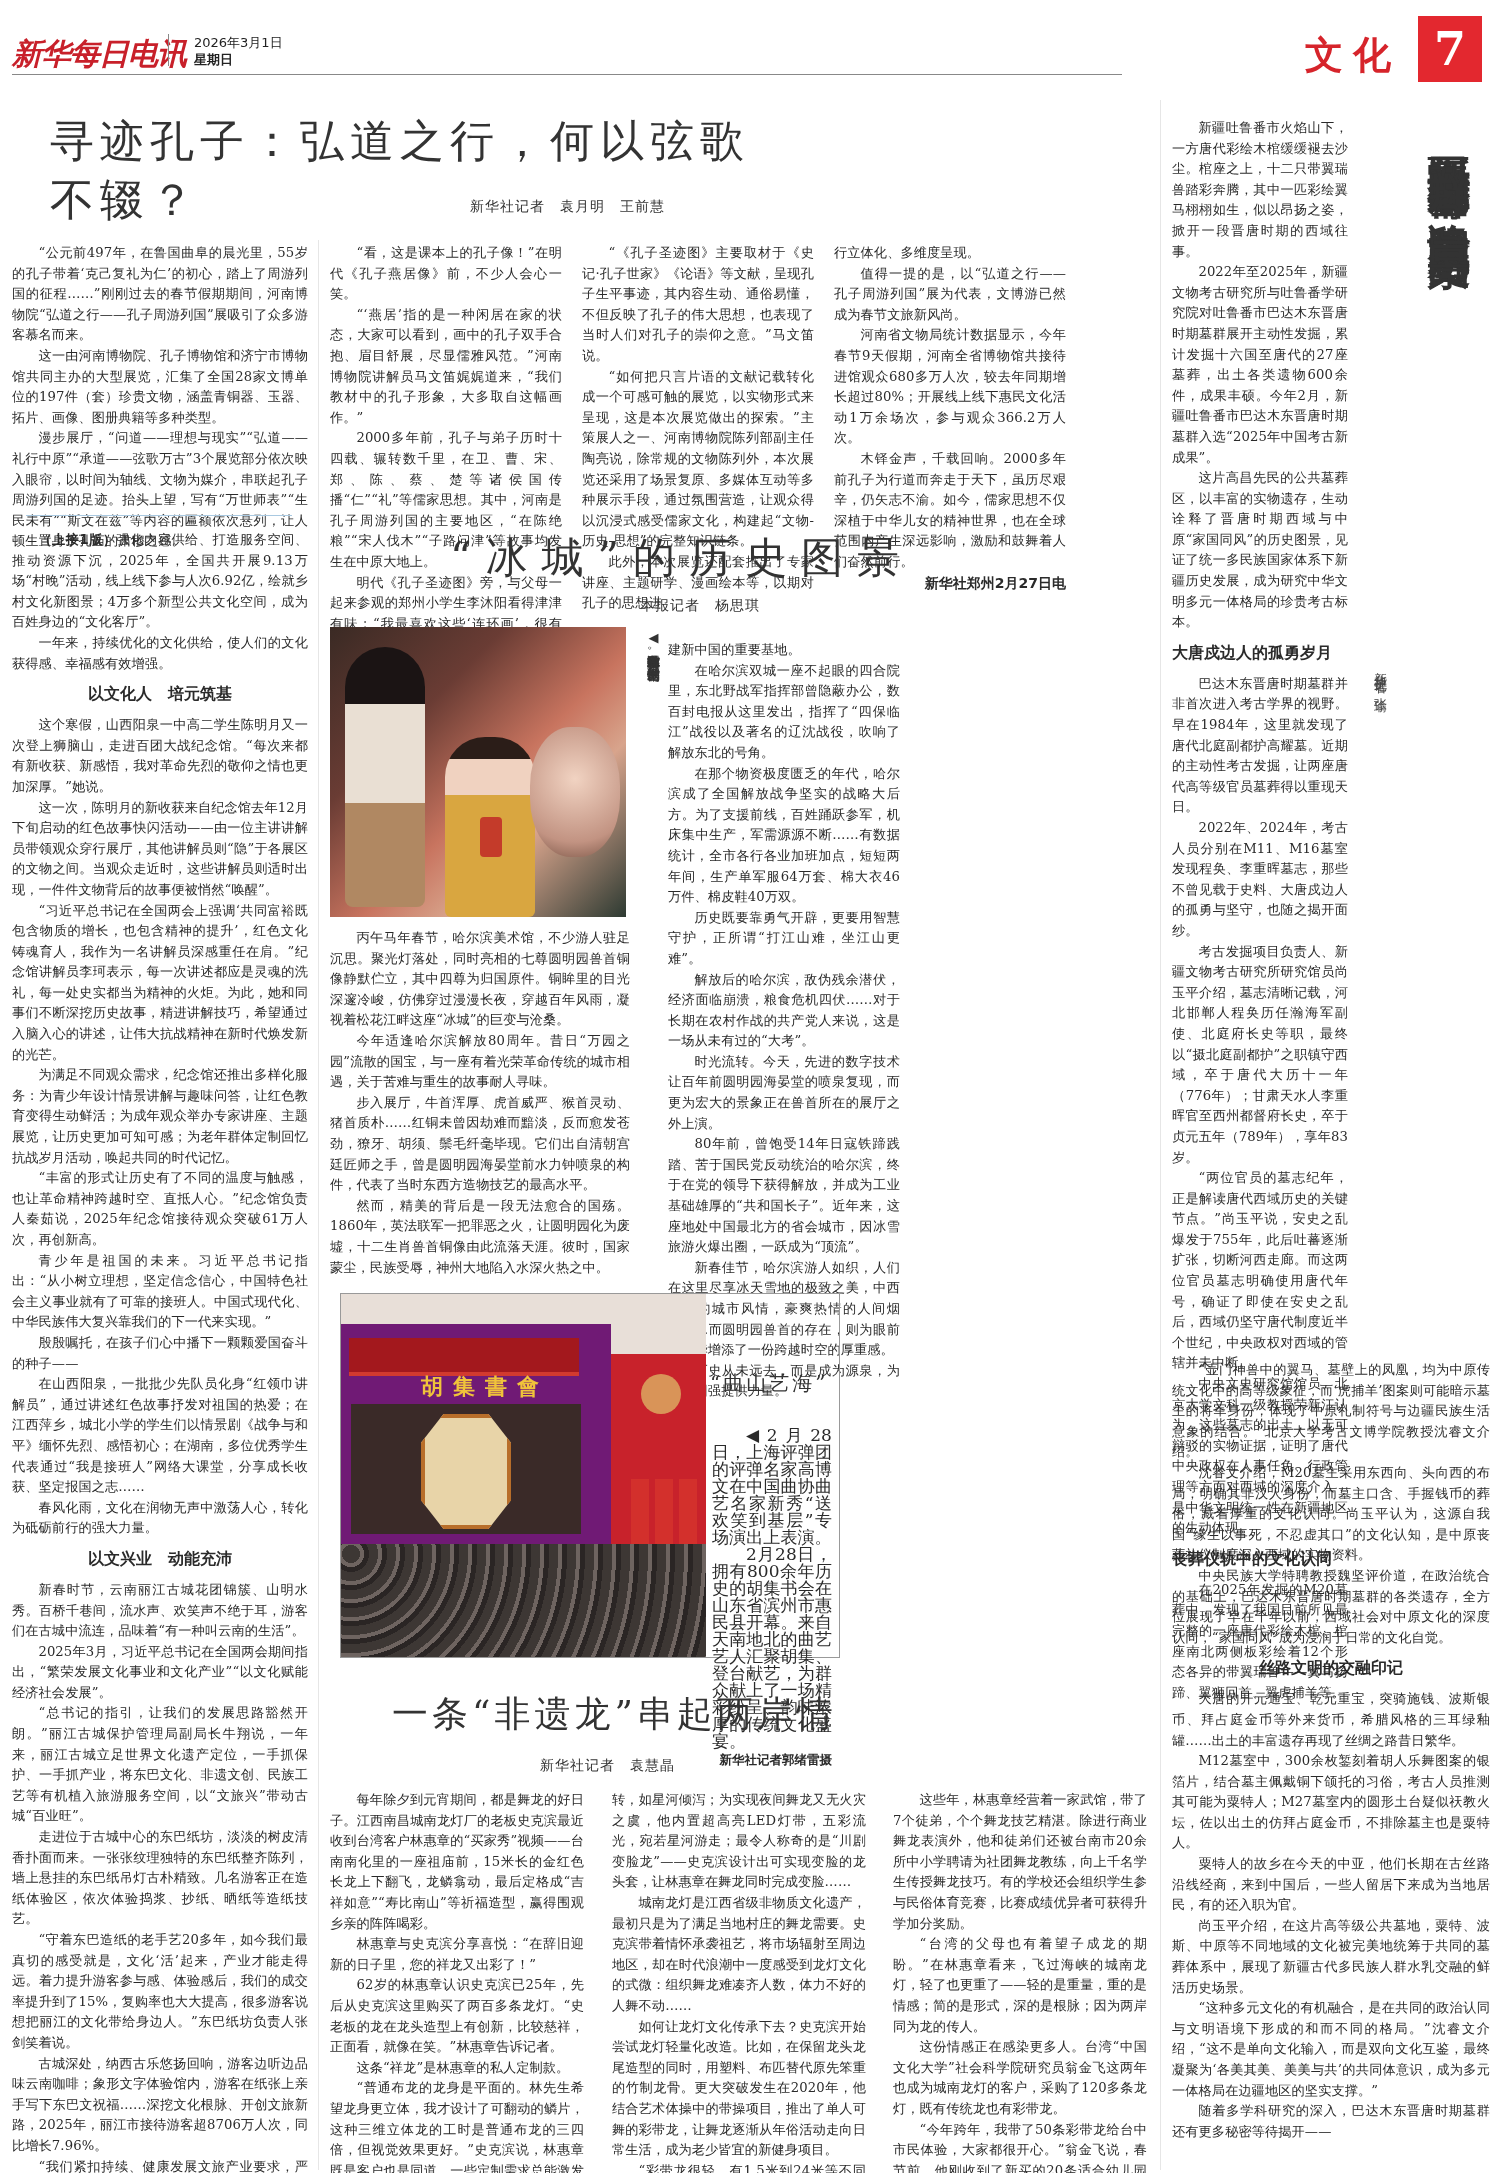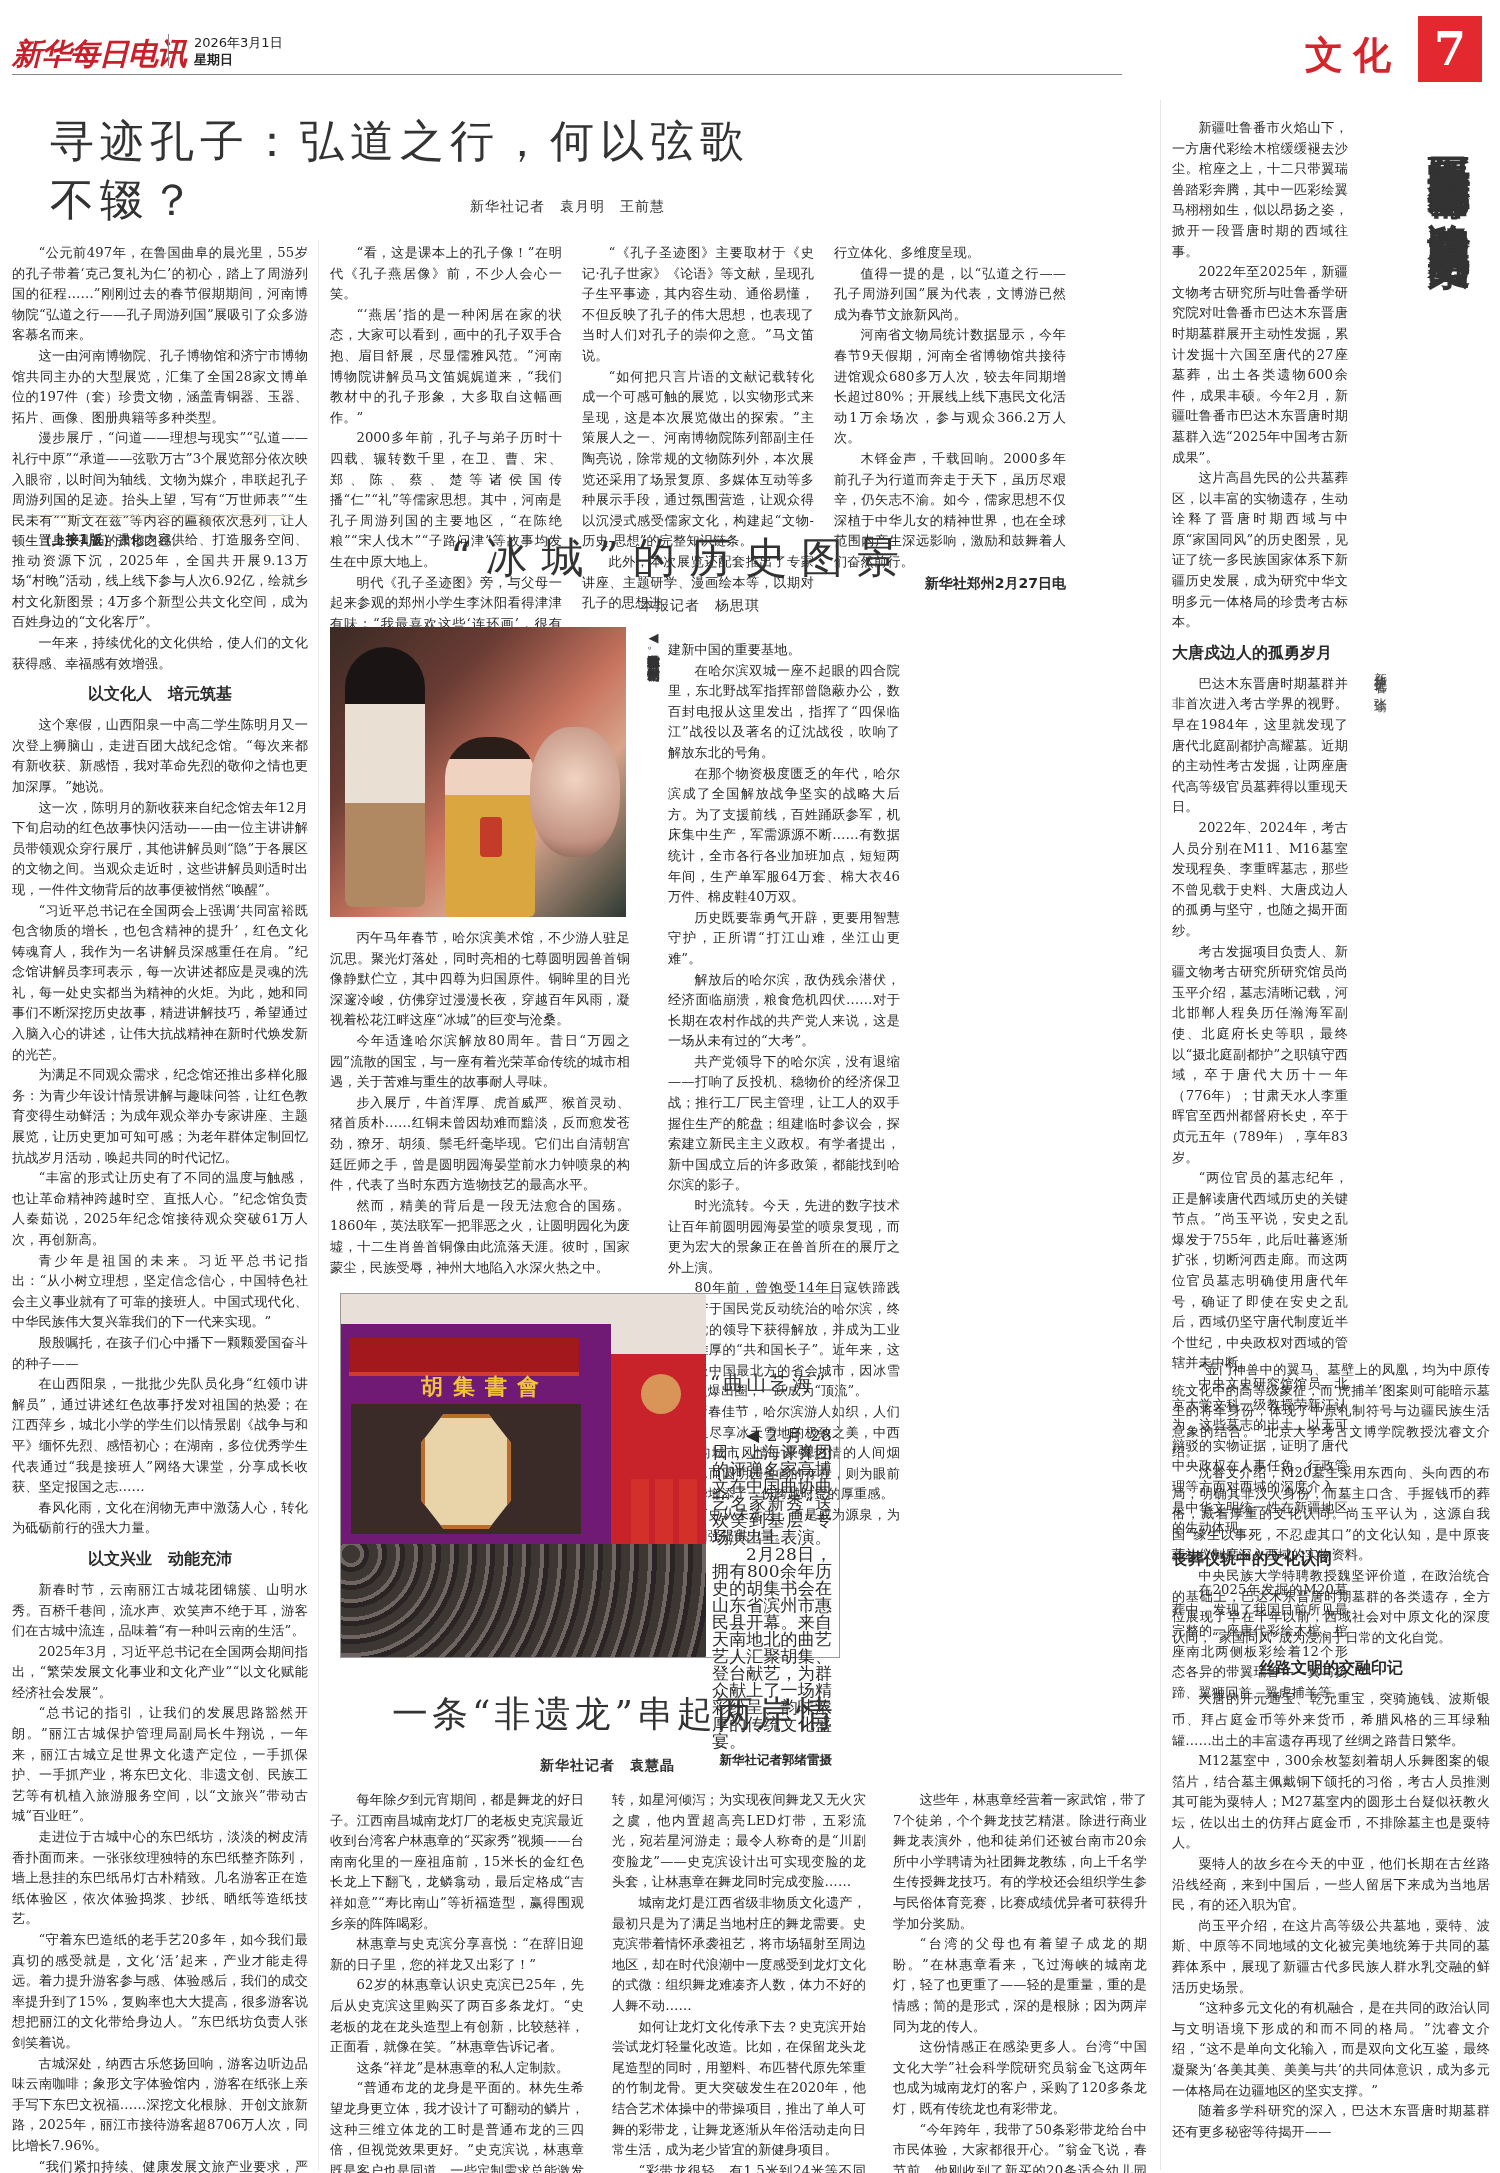--- a/index.html
+++ b/index.html
@@ -38,21 +38,21 @@
   .photo2 .screen{position:absolute;left:10px;top:80px;width:230px;height:130px;background:#3a2a28;}
   .photo2 .window{position:absolute;left:80px;top:90px;width:90px;height:115px;background:#e8d4a8;border:4px solid #b86e2a;transform:rotate(0deg);clip-path:polygon(25% 0,75% 0,100% 25%,100% 75%,75% 100%,25% 100%,0 75%,0 25%);}
   .photo2 .side{position:absolute;left:270px;top:60px;width:95px;height:200px;background:#c8222b;}
   .photo2 .fan{position:absolute;left:300px;top:80px;width:40px;height:40px;border-radius:50%;background:#d99458;}
   .photo2 .crowd{position:absolute;left:0;top:250px;width:365px;height:113px;background:repeating-radial-gradient(circle at 10px 10px,#3d3734 0 9px,#6e6460 9px 13px,#2a2524 13px 18px);}
   .photo2 .chairs{position:absolute;left:290px;top:185px;width:70px;height:70px;background:repeating-linear-gradient(90deg,#d3302c 0 18px,transparent 18px 24px);}
   .photo2-title{position:absolute;left:710px;top:1370px;font-size:20px;letter-spacing:3px;color:#333;}
   .photo2-cap{position:absolute;left:712px;top:1427px;width:120px;}
   .photo2-cap p{font-size:17px;line-height:17px;}
   .headline3{position:absolute;left:392px;top:1690px;font-family:"DejaVu Serif",serif;font-size:36px;letter-spacing:4px;color:#333;}
-  .byline3{position:absolute;left:540px;top:1757px;font-weight:bold;}
+  .byline3{position:absolute;left:540px;top:1757px;}
   .vhead{position:absolute;left:1418px;top:120px;width:64px;writing-mode:vertical-rl;font-family:"DejaVu Serif",serif;font-weight:bold;font-size:43px;line-height:64px;letter-spacing:2px;color:#333;}
   .vbyline{position:absolute;left:1371px;top:662px;writing-mode:vertical-rl;font-size:13px;letter-spacing:2px;color:#444;}
   .col-sep{position:absolute;width:1px;background:#e6e6e6;}
 </style>
 </head>
 <body>
 
 <div class="masthead-logo">新华每日电讯</div>
 <div class="masthead-sep"></div>
 <div class="masthead-date">
@@ -126,21 +126,20 @@
   <div class="head"></div>
 </div>
 <div class="caption1">◀市民和游客在哈尔滨美术馆参观兽首。（保利艺术博物馆供图）</div>
 
 <div class="col" style="left:668px;top:640px;width:232px;">
   <p class="noind">建新中国的重要基地。</p>
   <p>在哈尔滨双城一座不起眼的四合院里，东北野战军指挥部曾隐蔽办公，数百封电报从这里发出，指挥了“四保临江”战役以及著名的辽沈战役，吹响了解放东北的号角。</p>
   <p>在那个物资极度匮乏的年代，哈尔滨成了全国解放战争坚实的战略大后方。为了支援前线，百姓踊跃参军，机床集中生产，军需源源不断……有数据统计，全市各行各业加班加点，短短两年间，生产单军服64万套、棉大衣46万件、棉皮鞋40万双。</p>
   <p>历史既要靠勇气开辟，更要用智慧守护，正所谓“打江山难，坐江山更难”。</p>
   <p>解放后的哈尔滨，敌伪残余潜伏，经济面临崩溃，粮食危机四伏……对于长期在农村作战的共产党人来说，这是一场从未有过的“大考”。</p>
-  <p>共产党领导下的哈尔滨，没有退缩——打响了反投机、稳物价的经济保卫战；推行工厂民主管理，让工人的双手握住生产的舵盘；组建临时参议会，探索建立新民主主义政权。有学者提出，新中国成立后的许多政策，都能找到哈尔滨的影子。</p>
   <p>时光流转。今天，先进的数字技术让百年前圆明园海晏堂的喷泉复现，而更为宏大的景象正在兽首所在的展厅之外上演。</p>
   <p>80年前，曾饱受14年日寇铁蹄践踏、苦于国民党反动统治的哈尔滨，终于在党的领导下获得解放，并成为工业基础雄厚的“共和国长子”。近年来，这座地处中国最北方的省会城市，因冰雪旅游火爆出圈，一跃成为“顶流”。</p>
   <p>新春佳节，哈尔滨游人如织，人们在这里尽享冰天雪地的极致之美，中西合璧的城市风情，豪爽热情的人间烟火……而圆明园兽首的存在，则为眼前的繁华增添了一份跨越时空的厚重感。</p>
   <p>历史从未远去，而是成为源泉，为奋发图强提供力量。</p>
 </div>
 <div class="col" style="left:330px;top:928px;width:300px;">
   <p>丙午马年春节，哈尔滨美术馆，不少游人驻足沉思。聚光灯落处，同时亮相的七尊圆明园兽首铜像静默伫立，其中四尊为归国原件。铜眸里的目光深邃冷峻，仿佛穿过漫漫长夜，穿越百年风雨，凝视着松花江畔这座“冰城”的巨变与沧桑。</p>
   <p>今年适逢哈尔滨解放80周年。昔日“万园之园”流散的国宝，与一座有着光荣革命传统的城市相遇，关于苦难与重生的故事耐人寻味。</p>
   <p>步入展厅，牛首浑厚、虎首威严、猴首灵动、猪首质朴……红铜未曾因劫难而黯淡，反而愈发苍劲，獠牙、胡须、鬃毛纤毫毕现。它们出自清朝宫廷匠师之手，曾是圆明园海晏堂前水力钟喷泉的构件，代表了当时东西方造物技艺的最高水平。</p>
   <p>然而，精美的背后是一段无法愈合的国殇。1860年，英法联军一把罪恶之火，让圆明园化为废墟，十二生肖兽首铜像由此流落天涯。彼时，国家蒙尘，民族受辱，神州大地陷入水深火热之中。</p>

